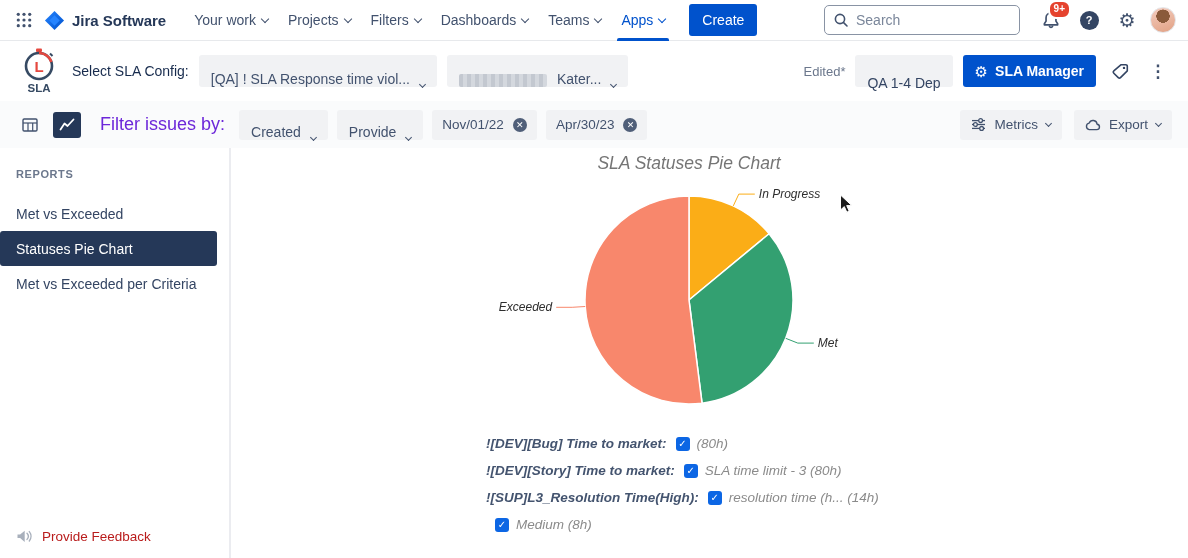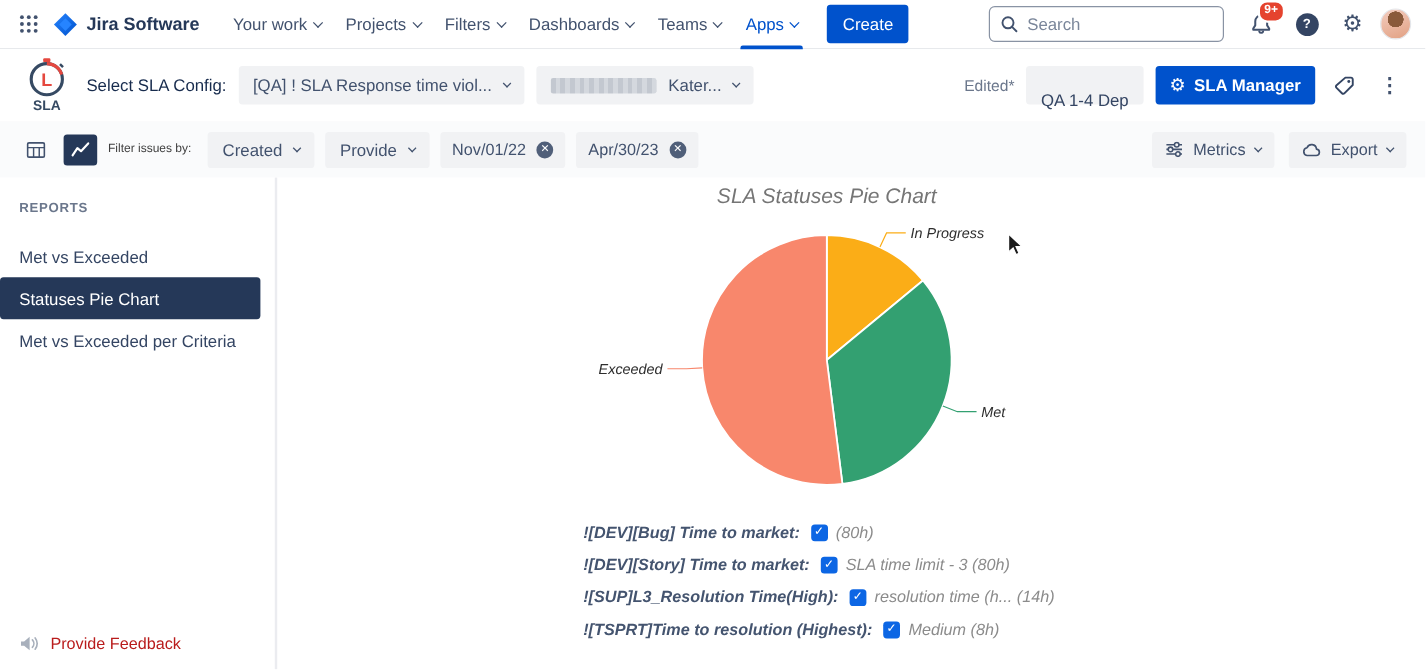--- a/index.html
+++ b/index.html
@@ -27,35 +27,35 @@
   .nav-icon { width:30px; height:30px; position:relative; border-radius:3px; }
   .badge { position:absolute; top:-5px; right:-5px; background:#E5432E; color:#fff; font-size:10px; font-weight:700; line-height:1; padding:2px 4px 3px; border-radius:8px; border:2px solid #fff; }
   .help-circle { width:19px; height:19px; border-radius:50%; background:#344563; color:#fff; font-size:11px; font-weight:700; display:flex; align-items:center; justify-content:center; }
   .gear-glyph { font-size:19px; color:#42526E; line-height:1; }
   .avatar { width:26px; height:26px; border-radius:50%; background:radial-gradient(circle at 50% 34%, #8a5a3b 0 33%, rgba(0,0,0,0) 34%), linear-gradient(160deg,#f3cdc0,#e2a183); border:1px solid #E4E6EA; cursor:pointer; }
 
   
   .sla-header { height:60px; flex:0 0 60px; display:flex; align-items:center; padding:0 16px; gap:10px; background:#fff; }
   .sla-logo { flex:0 0 46px; display:flex; align-items:center; justify-content:center; }
   .select-label { font-size:14px; color:#172B4D; white-space:nowrap; }
-  .dd { display:flex; align-items:center; gap:10px; background:#F1F2F4; border:none; border-radius:3px; height:32px; padding:0 12px; font-size:14px; color:#42526E; cursor:pointer; font-family:inherit; white-space:nowrap; }
+  .dd { display:flex; align-items:flex-end; gap:10px; background:#F1F2F4; border:none; border-radius:3px; height:32px; padding:0 12px; font-size:14px; color:#42526E; cursor:pointer; font-family:inherit; white-space:nowrap; }
   .redacted { display:inline-block; width:88px; height:13px; border-radius:2px; background:repeating-linear-gradient(90deg,#c3c8d0 0 4px,#d4d8de 4px 8px); }
   .hdr-right { margin-left:auto; display:flex; align-items:center; gap:10px; }
   .edited { font-size:13px; color:#6B778C; white-space:nowrap; }
   .btn-subtle { display:flex; align-items:center; gap:8px; background:#F1F2F4; border:none; border-radius:3px; height:32px; padding:12px 12px; font-size:14px; font-weight:500; color:#344563; cursor:pointer; font-family:inherit; white-space:nowrap;flex-direction:column; }
   .btn-primary { display:flex; align-items:center; gap:7px; background:#0052CC; border:none; border-radius:3px; height:32px; padding:0 12px; font-size:14px; font-weight:600; color:#fff; cursor:pointer; font-family:inherit; white-space:nowrap; }
   .btn-primary .gear-glyph { color:#fff; font-size:15px; }
   .icon-only { width:28px; height:32px; }
   .dots-glyph { font-size:17px; font-weight:700; color:#42526E; line-height:1; }
 
   
   .filter-row { height:47px; flex:0 0 47px; display:flex; align-items:center; padding:0 16px; gap:9px; background:#FAFBFC; }
   .view-btn { width:28px; height:26px; border:none; border-radius:3px; background:transparent; display:flex; align-items:center; justify-content:center; color:#42526E; cursor:pointer; }
   .view-btn.selected { background:#253858; color:#fff; }
-  .filter-label { font-size:10px; color:#404040; margin:0 5px 0 0; white-space:nowrap; }
+  .filter-label { font-size:18px; color:#6d28d9; margin:0 5px 0 10px; white-space:nowrap; }
   .chip { display:flex; align-items:center; gap:9px; background:#F1F2F4; border-radius:3px; height:30px; padding:0 10px; font-size:13.5px; color:#42526E; cursor:pointer; white-space:nowrap; }
   .close-dot { width:14px; height:14px; border-radius:50%; background:#505F79; color:#fff; font-size:9px; display:flex; align-items:center; justify-content:center; cursor:pointer; }
   .filter-right { margin-left:auto; display:flex; align-items:center; gap:12px; }
   .btn-light { display:flex; align-items:center; gap:8px; background:#F1F2F4; border:none; border-radius:3px; height:30px; padding:0 11px; font-size:13.5px; font-weight:500; color:#42526E; cursor:pointer; font-family:inherit; white-space:nowrap; }
 
   
   .content { flex:1; display:flex; min-height:0; background:#fff; }
   .sidebar { width:231px; flex:0 0 231px; border-right:2px solid #EBECF0; position:relative; padding-top:12px; }
   .reports-heading { font-size:11px; font-weight:700; letter-spacing:.6px; color:#6B778C; padding:8px 16px 16px; }
   .side-item { height:35px; display:flex; align-items:center; padding:0 16px; margin-right:12px; font-size:14px; color:#344563; cursor:pointer; border-radius:3px; }
@@ -300,21 +300,20 @@
           <span class="crit-label">![DEV][Story] Time to market:</span>
           <span class="cb">✓</span>
           <span class="crit-value">SLA time limit - 3 (80h)</span>
         </div>
         <div class="crit-row">
           <span class="crit-label">![SUP]L3_Resolution Time(High):</span>
           <span class="cb">✓</span>
           <span class="crit-value">resolution time (h... (14h)</span>
         </div>
         <div class="crit-row">
-          <span class="crit-label">![TSPRT]Time to resolution (Highest):</span>
           <span class="cb">✓</span>
           <span class="crit-value">Medium (8h)</span>
         </div>
       </div>
 
       <svg class="cursor" width="16" height="20" viewBox="0 0 16 20">
         <path d="M1.5 1 L1.5 16 L5.3 12.6 L7.8 18.2 L10.2 17.1 L7.7 11.6 L12.8 11.6 Z" fill="#1b1b1b" stroke="#fff" stroke-width="1"></path>
       </svg>
     </main>
   </div>

